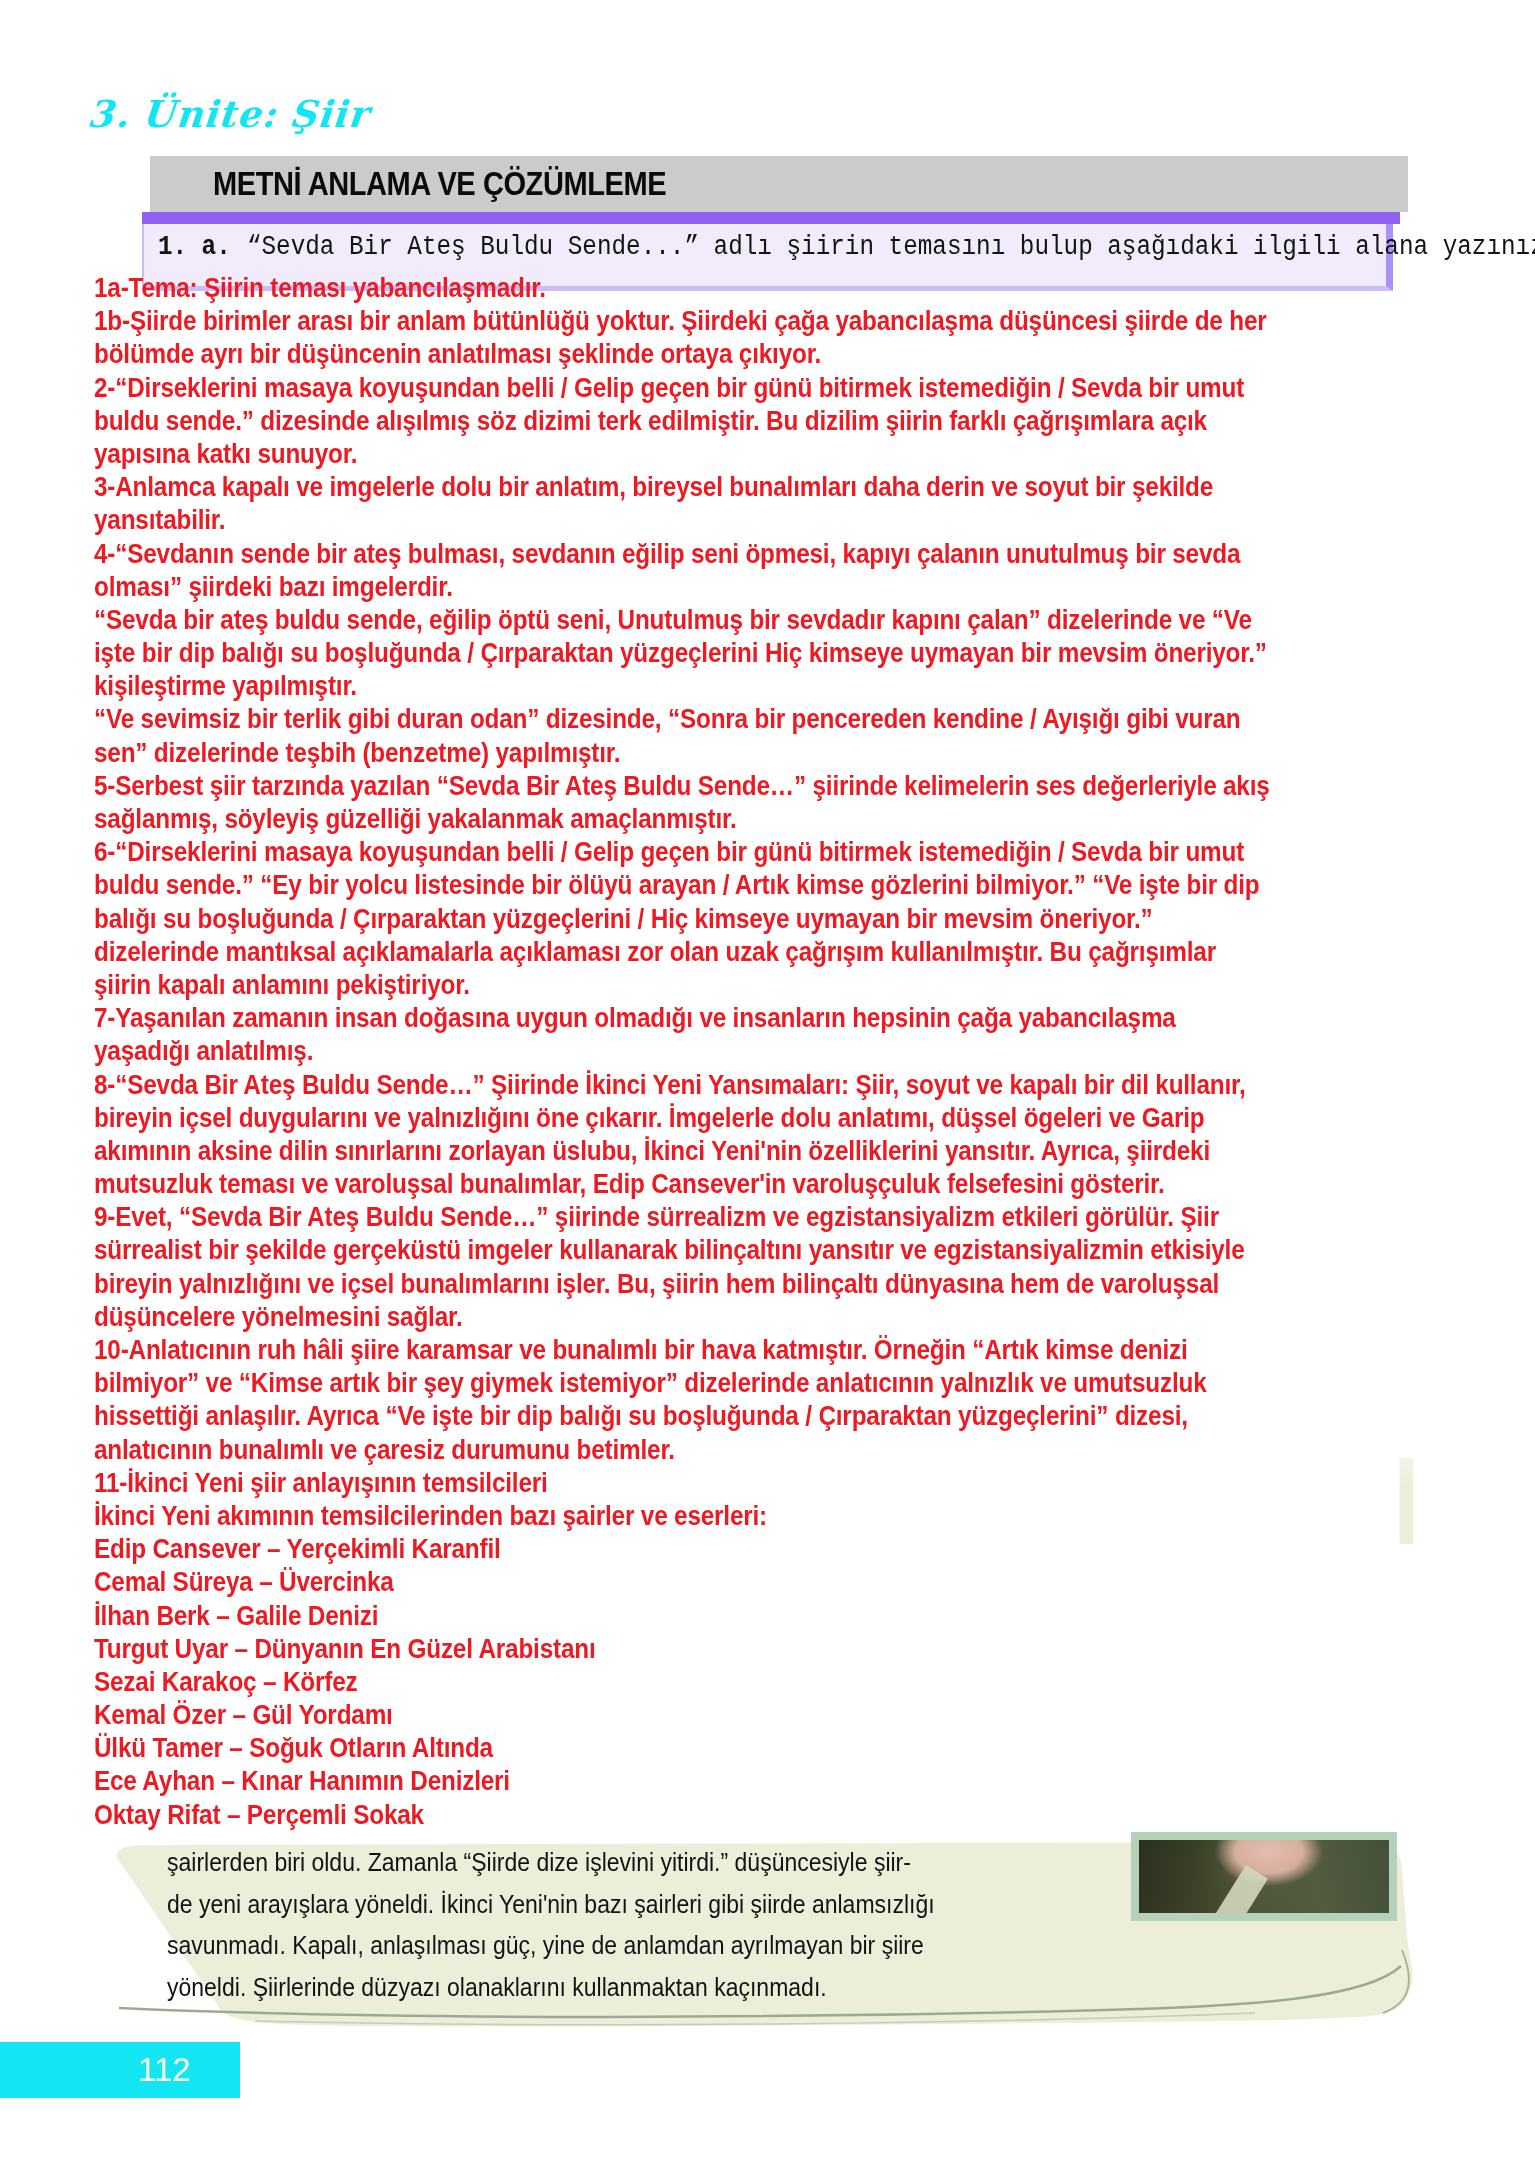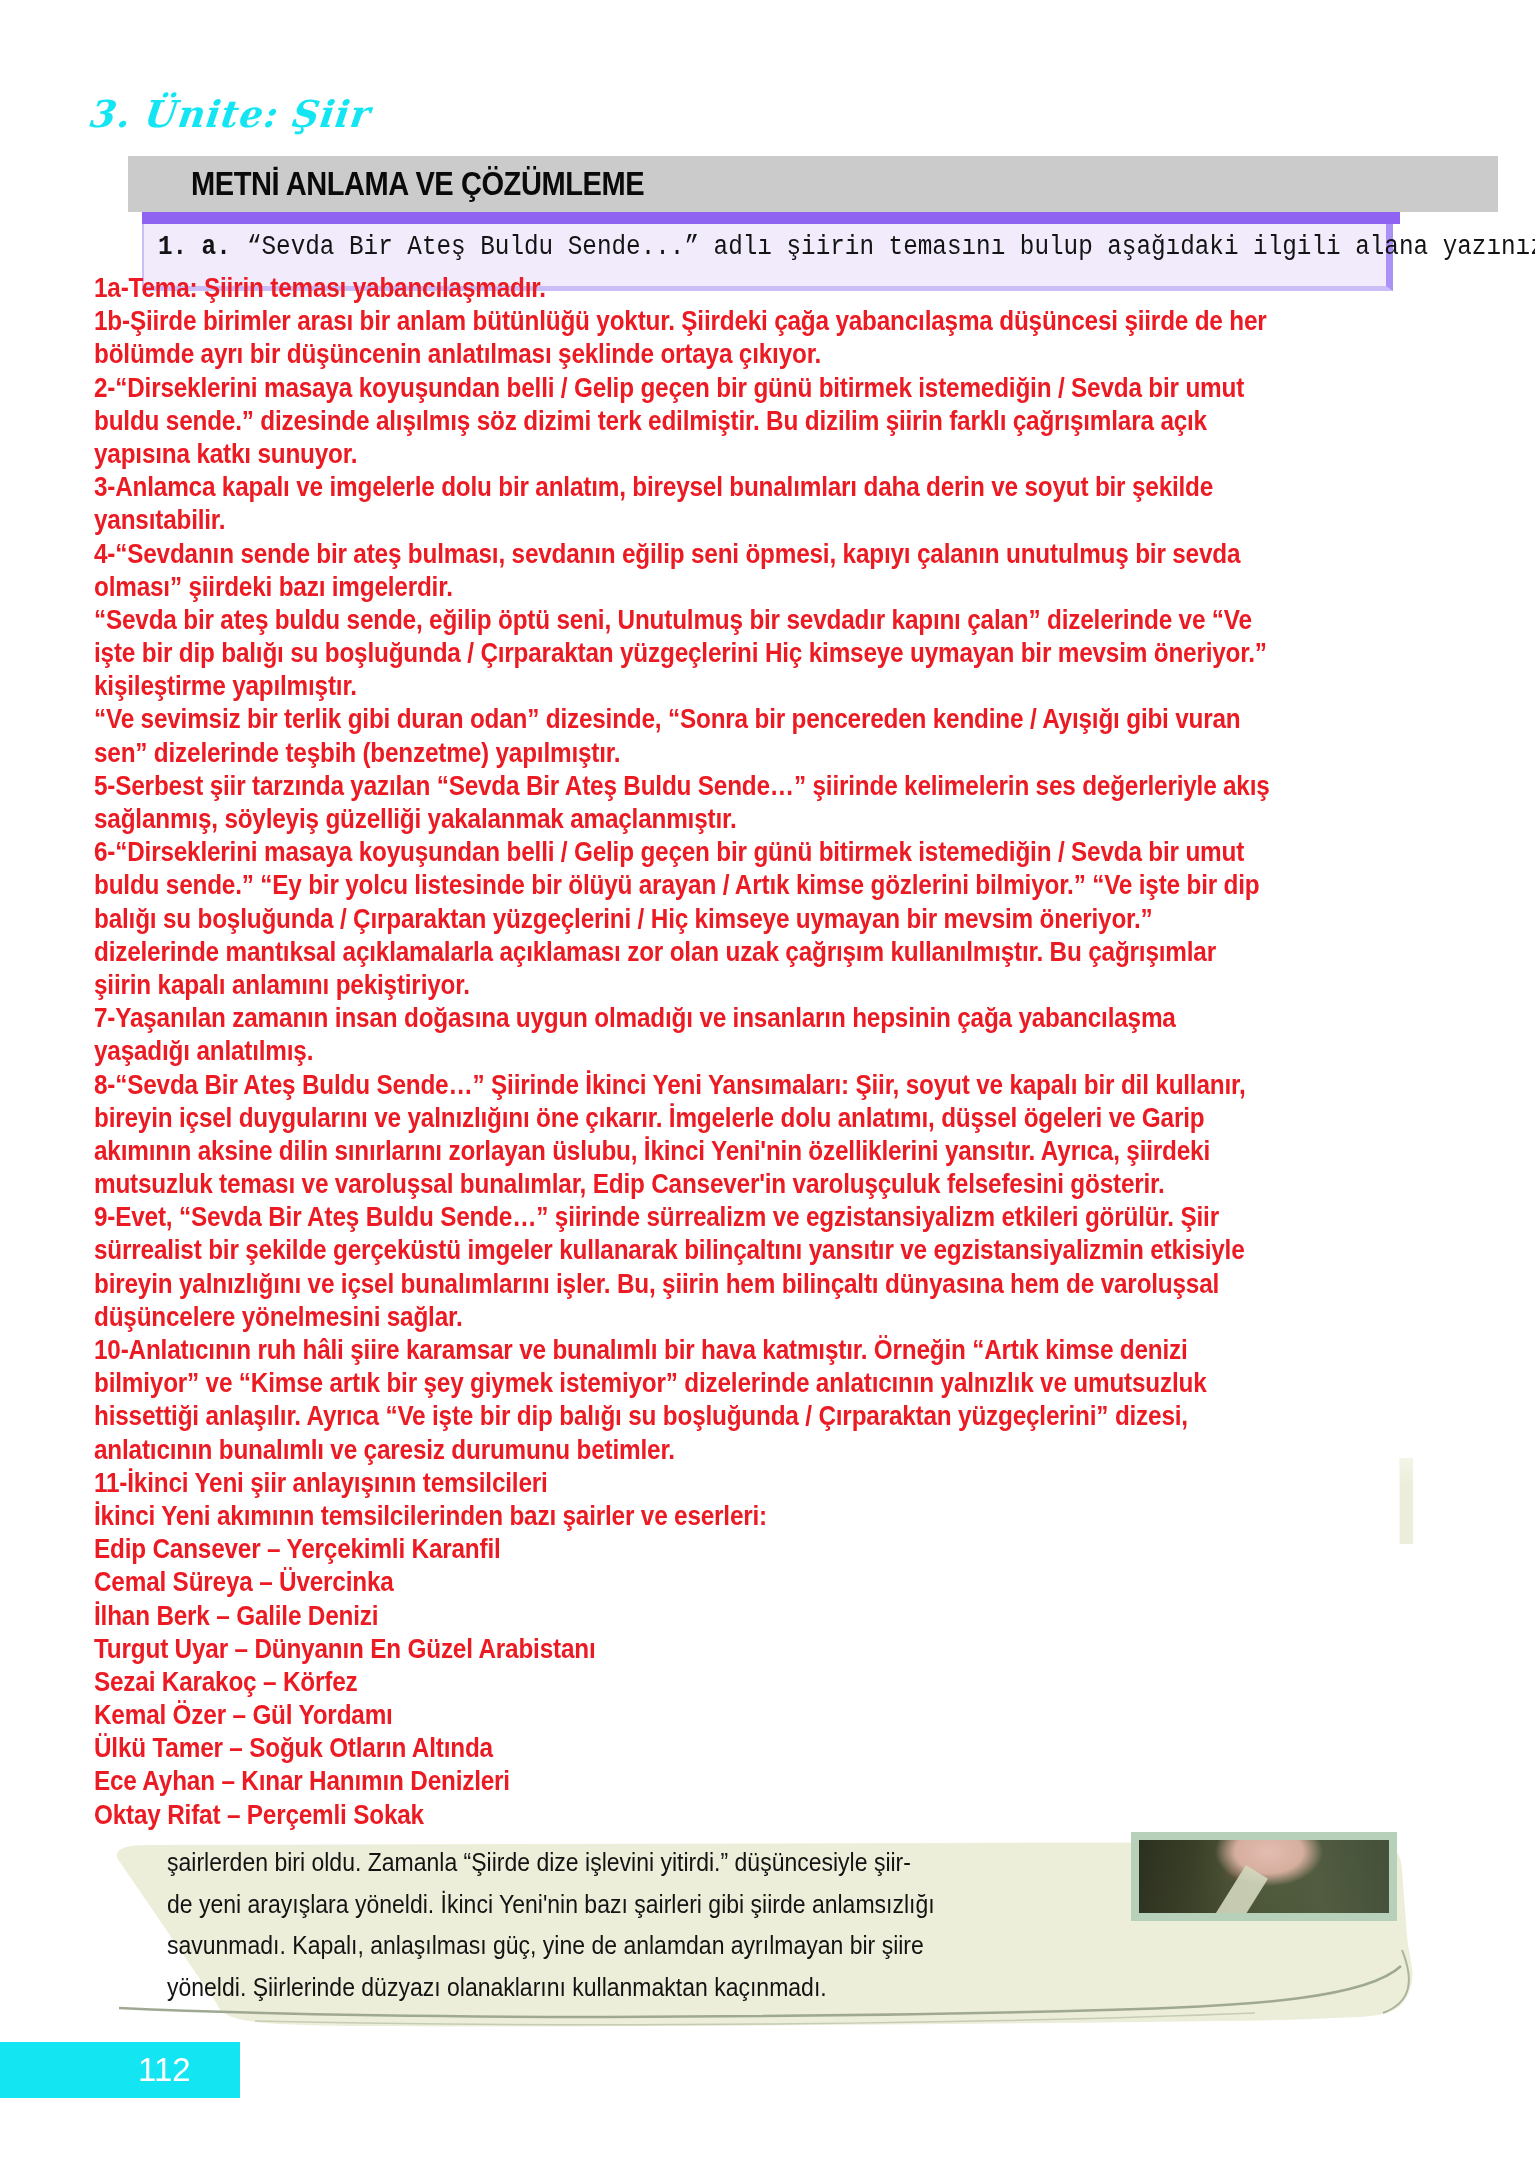--- a/index.html
+++ b/index.html
@@ -9,21 +9,21 @@
   }
   
   .unit-label{
     position:absolute;left:94px;top:92px;
     font-family:"DejaVu Serif", serif;font-style:italic;font-weight:bold;
     font-size:37px;color:var(--accent-cyan);transform:skewX(-8deg);transform-origin:0 0;
     letter-spacing:1px;
   }
   
   .section-bar{
-    position:absolute;left:128px;top:156px;width:1370px;height:56px;
+    position:absolute;left:150px;top:156px;width:1258px;height:56px;
     background:var(--header-gray);
   }
   .section-title{
     position:absolute;left:63px;top:0;height:56px;line-height:56px;
     font-size:33px;font-weight:bold;color:#0a0a0a;white-space:nowrap;
     transform:scaleX(0.88);transform-origin:0 50%;letter-spacing:-0.5px;
   }
   .purple-strip{
     position:absolute;left:142px;top:212px;width:1258px;height:12px;
     background:var(--purple);

